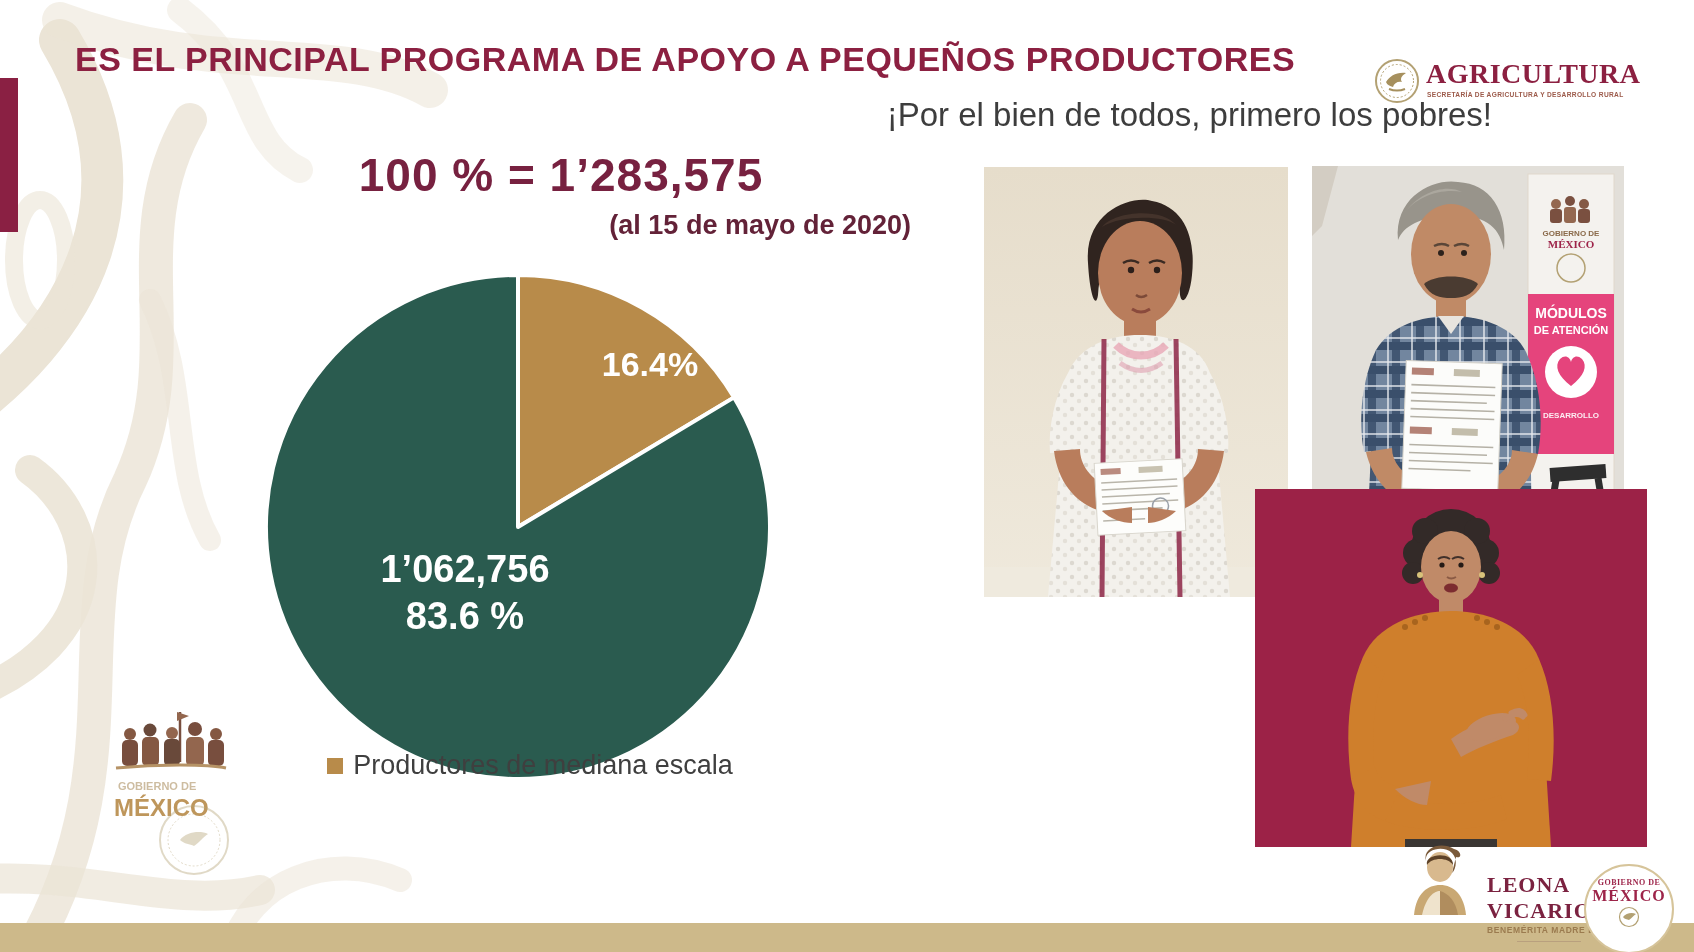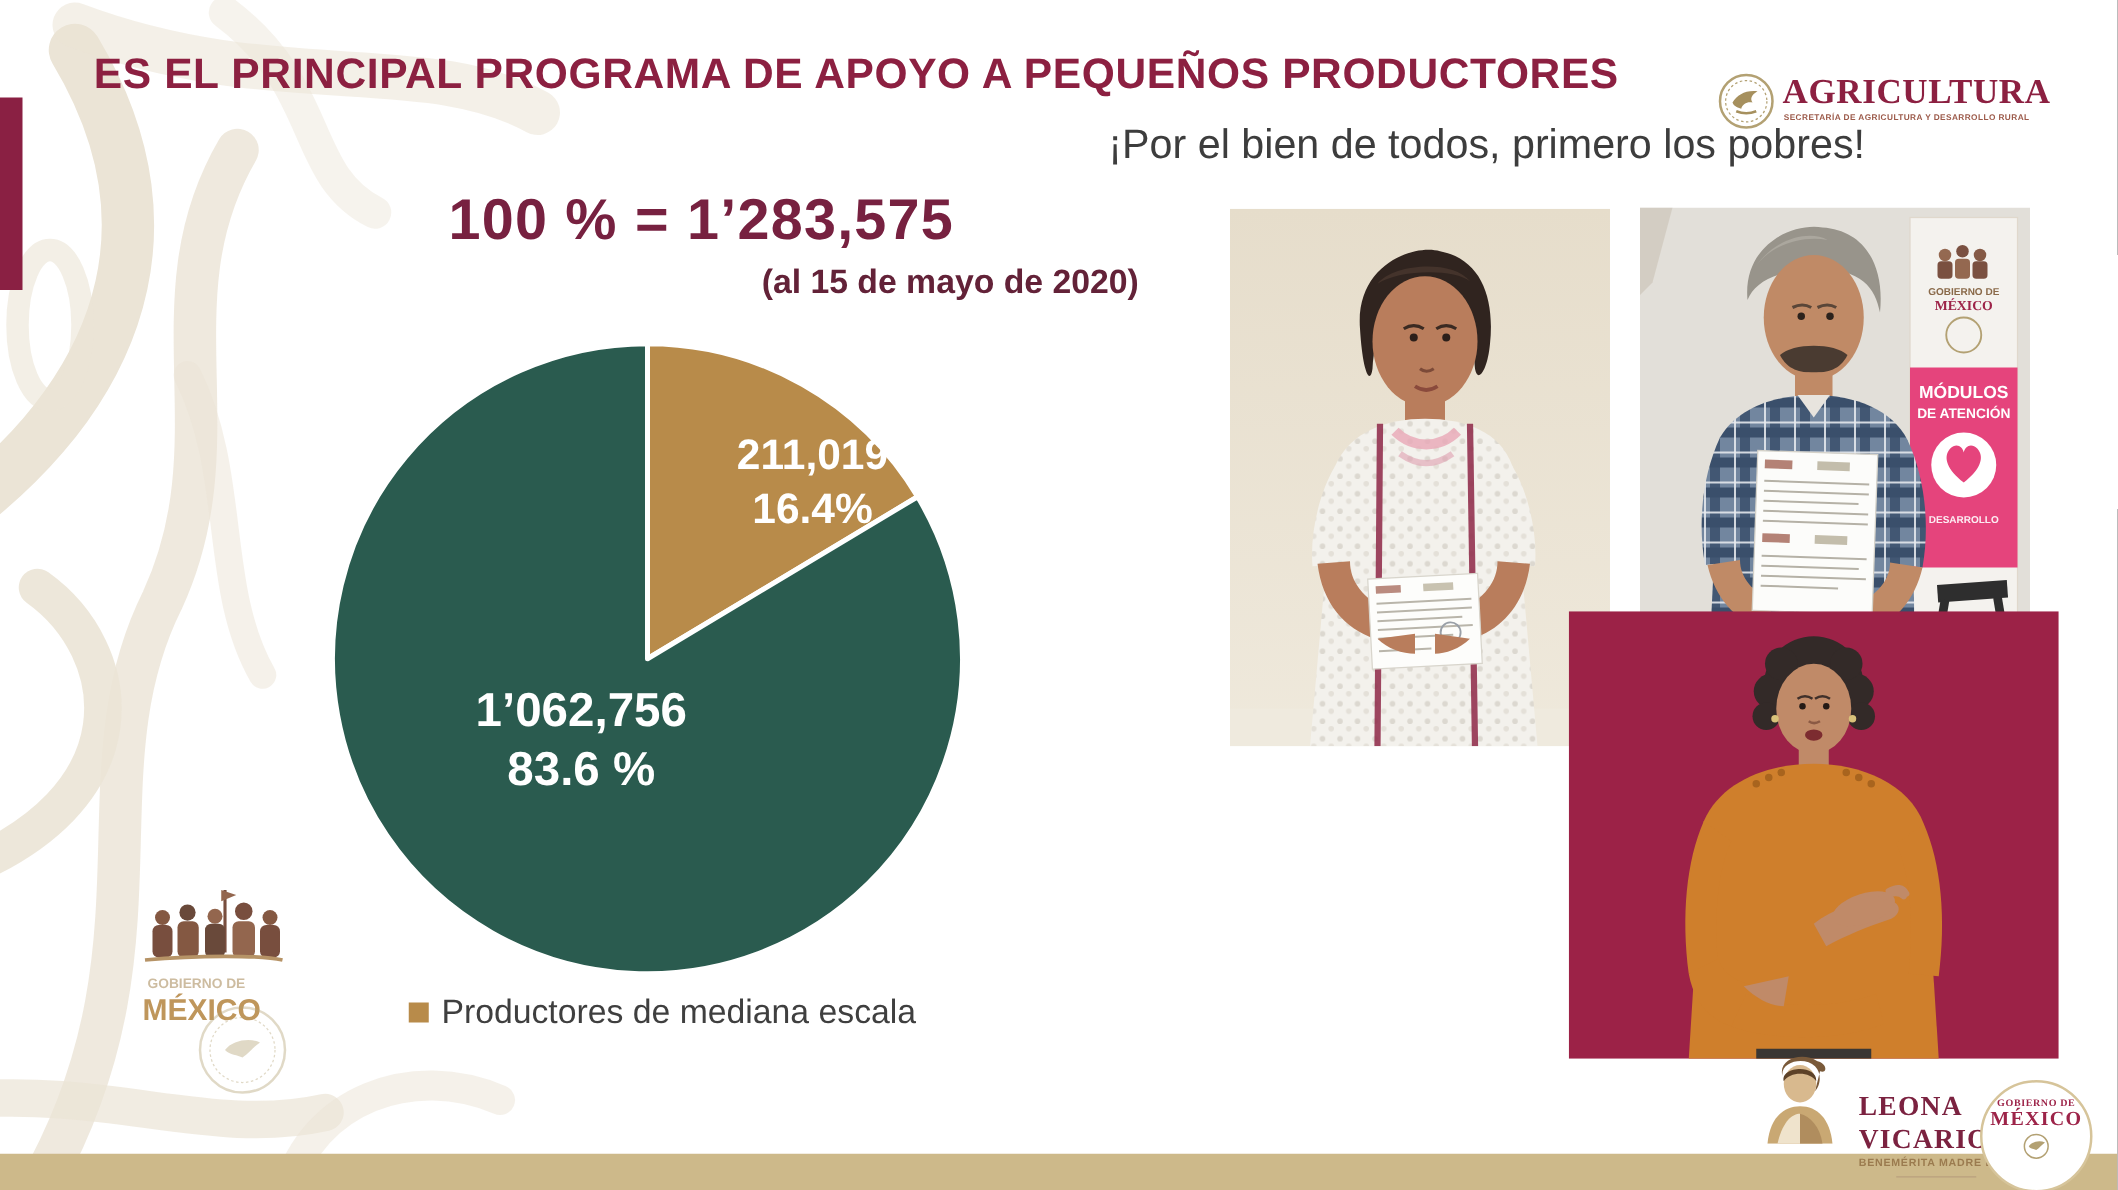--- a/index.html
+++ b/index.html
@@ -38,21 +38,21 @@
   }
   .chart-subtitle{
     position:absolute;left:211px;top:210px;width:700px;text-align:right;
     font-size:27px;font-weight:bold;color:#632238;
   }
   .pie-wrap{position:absolute;left:260px;top:269px;width:516px;height:516px;}
   .pie-label{position:absolute;color:#ffffff;font-weight:bold;text-align:center;z-index:2;}
   .pie-label.gold{left:555px;top:343px;width:190px;font-size:34px;line-height:43px;}
   .pie-label.green{left:350px;top:546px;width:230px;font-size:38px;line-height:47px;}
   .legend{
-    position:absolute;left:70px;top:794px;width:920px;z-index:3;
+    position:absolute;left:70px;top:750px;width:920px;z-index:3;
     display:flex;justify-content:center;gap:56px;align-items:center;
   }
   .legend-item{display:flex;align-items:center;gap:10px;}
   .legend-marker{width:16px;height:16px;display:inline-block;}
   .legend-label{font-size:27px;color:#3f3f3f;}
   
   .watermark{position:absolute;left:98px;top:700px;width:230px;height:180px;z-index:1;}
   
   .photo1{position:absolute;left:984px;top:167px;width:304px;height:430px;}
   .photo2{position:absolute;left:1312px;top:166px;width:312px;height:430px;}
@@ -109,21 +109,20 @@
 
   <div class="chart-title">100 % = 1’283,575</div>
   <div class="chart-subtitle">(al 15 de mayo de 2020)</div>
 
   <svg id="pie" class="pie-wrap" viewBox="0 0 516 516">
     <path stroke="#ffffff" stroke-width="4" stroke-linejoin="round" d="M 258 258 L 258.0 6.0 A 252 252 0 0 1 474.1 128.4 Z" fill="#b88b4a"></path>
     <path stroke="#ffffff" stroke-width="4" stroke-linejoin="round" d="M 258 258 L 474.1 128.4 A 252 252 0 1 1 258.0 6.0 Z" fill="#2a5b4f"></path>
   </svg>
 
   <div class="pie-label gold">
-    <div>211,019</div>
     <div>16.4%</div>
   </div>
   <div class="pie-label green">
     <div>1’062,756</div>
     <div>83.6 %</div>
   </div>
 
   <div class="legend">
     <div class="legend-item">
       <span class="legend-marker" style="background: rgb(184, 139, 74);"></span>

